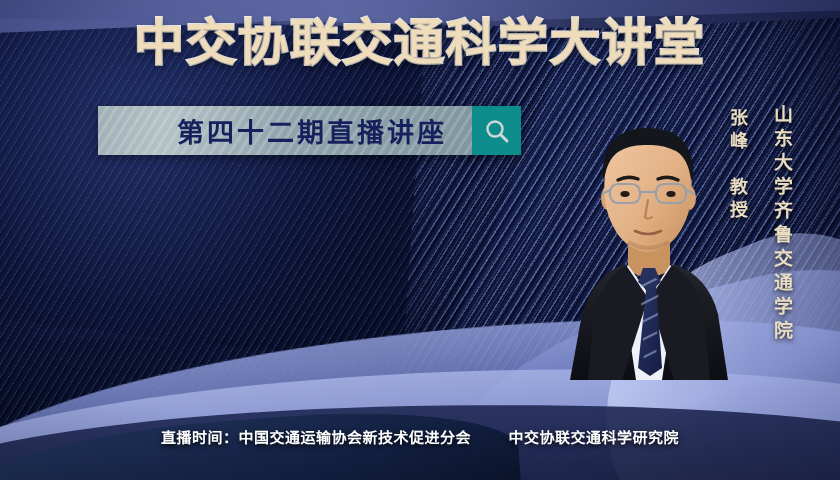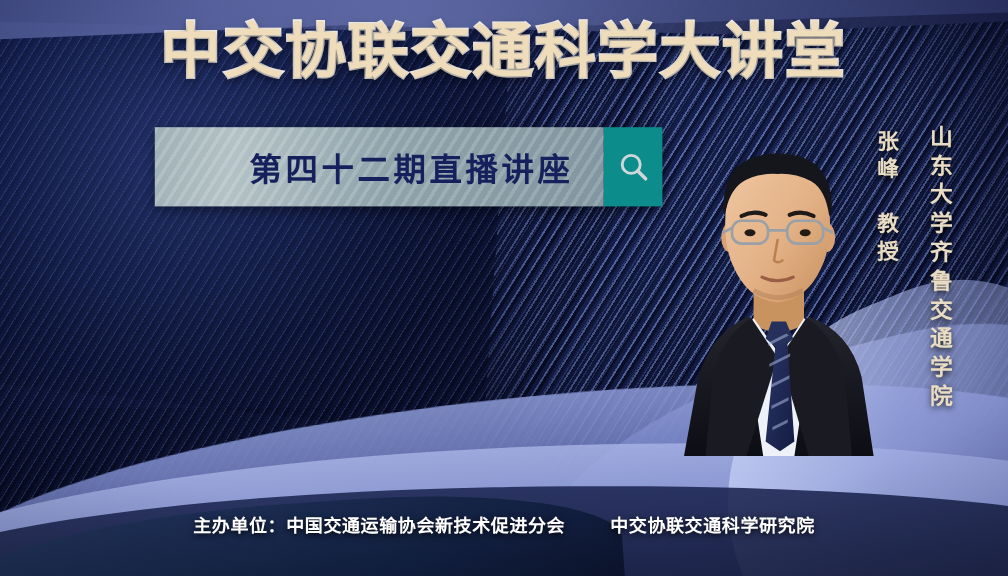--- a/index.html
+++ b/index.html
@@ -121,21 +121,21 @@
     color:#efdcbb;
     -webkit-text-stroke:2.2px #fbf6ee;
     paint-order:stroke fill;
     text-shadow:0 3px 7px rgba(0,0,0,.55), 0 0 2px rgba(255,255,255,.4);
     white-space:nowrap;
     font-family:"DejaVu Sans","Liberation Sans",sans-serif;
   }
 
   
   .episode-bar{
-    position:absolute;left:129px;top:106px;width:423px;height:66px;
+    position:absolute;left:98px;top:106px;width:423px;height:49px;
     display:flex;align-items:stretch;
     box-shadow:0 3px 10px rgba(0,0,0,.45);
     justify-content:space-between;
   }
   .episode-bar .body{
     flex:1;position:relative;
     background:linear-gradient(100deg,#9fb0b6 0%,#b4c2c6 18%,#8fa3ab 52%,#81969f 100%);
     display:flex;align-items:center;justify-content:center;
     overflow:hidden;
   }
@@ -324,18 +324,18 @@
       </svg>
     </div>
   </div>
 
 
 
   <div class="v-text v-affil">山东大学齐鲁交通学院</div>
   <div class="v-text v-name">张峰　教授</div>
 
   <div class="footer">
-    <span>主办单位：中国交通运输协会新技术促进分会</span>
+    <span>直播时间：中国交通运输协会新技术促进分会</span>
     <span class="sep"></span>
     <span>中交协联交通科学研究院</span>
   </div>
 
 </div>
 
 </body></html>

